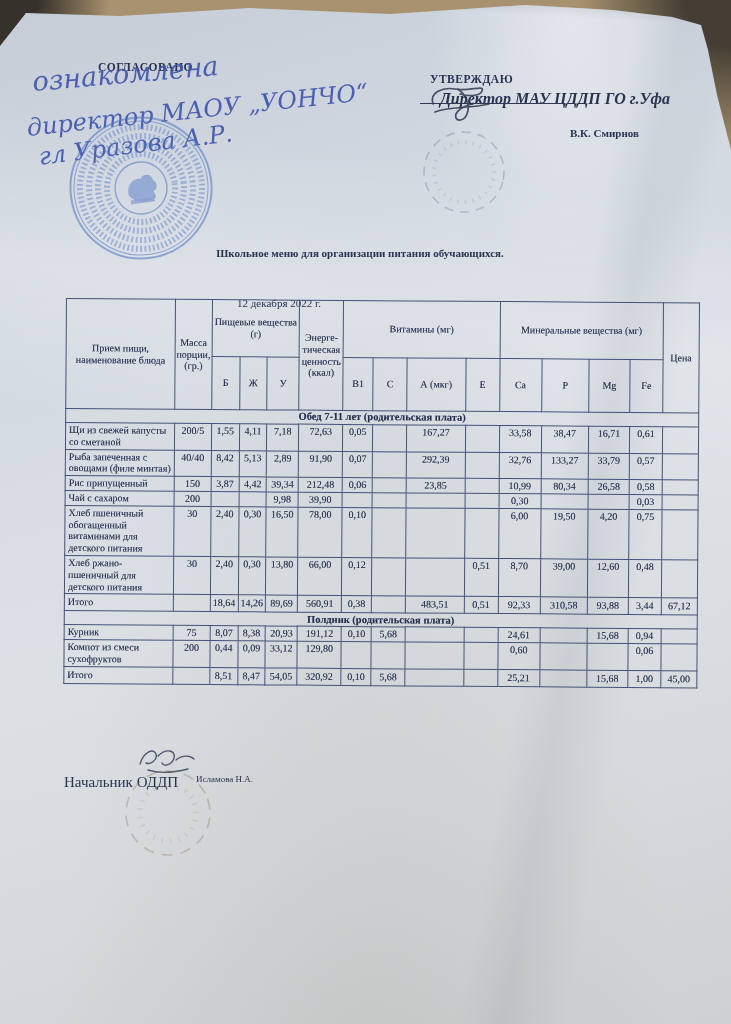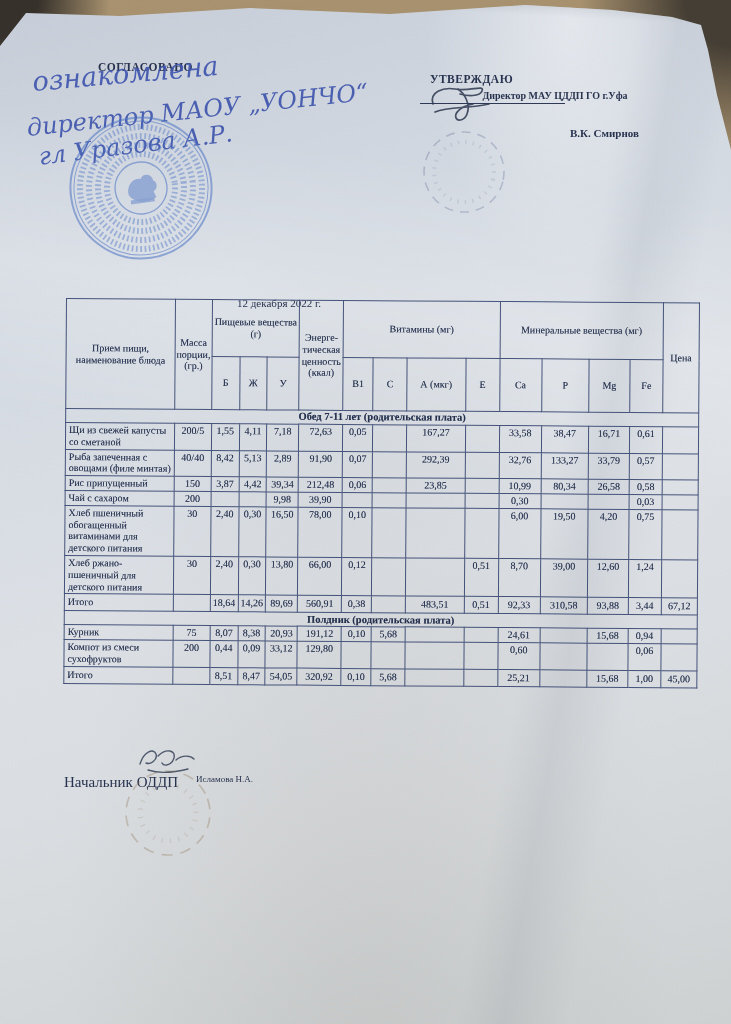--- a/index.html
+++ b/index.html
@@ -73,39 +73,40 @@
       <circle r="52" stroke-width="6" stroke-dasharray="1.8 2.6" opacity="0.8"></circle>
       <circle r="43" stroke-width="6" stroke-dasharray="1.8 2.4" opacity="0.8"></circle>
       <circle r="34" stroke-width="6" stroke-dasharray="1.8 2.5" opacity="0.8"></circle>
       <circle r="26" stroke-width="1.4"></circle>
       <path d="M-13,6 C-15,-3 -7,-12 1,-9 C3,-15 13,-13 13,-6 C17,-4 17,3 12,5 L14,11 C4,16 -7,15 -13,6 Z" fill="#4d74c4" stroke="none" opacity="0.85"></path>
       <rect x="-12" y="11" width="24" height="4" fill="#4d74c4" stroke="none" opacity="0.8"></rect>
     </g>
   </svg>
 
   <div class="txt b" style="left:430px;top:53px;width:250px;text-align:left;font-size:11.5px;letter-spacing:.5px;">УТВЕРЖДАЮ</div>
-  <div class="txt b" style="left:415px;top:70px;width:280px;text-align:center;font-size:10px;">Директор МАУ ЦДДП ГО г.Уфа</div>
+  <div class="txt b" style="left:415px;top:70px;width:280px;text-align:center;font-size:16px;font-style:italic;">Директор МАУ ЦДДП ГО г.Уфа</div>
 
   <svg class="sig" style="left:425px;top:82px;" width="82" height="44" viewBox="0 0 82 44">
     <g stroke="#2d3850" stroke-width="1.7" fill="none" stroke-linecap="round" opacity="0.85">
       <path d="M8,22 C4,10 18,5 30,7 C44,10 60,2 57,9 C55,15 42,14 35,12"></path>
       <path d="M33,7 C39,11 46,22 42,32 C40,38 33,40 31,36 C29,31 36,24 48,22"></path>
       <path d="M10,30 C24,24 44,27 64,22"></path>
     </g>
   </svg>
   <div class="uline" style="left:420px;top:103px;width:145px;"></div>
   <div class="txt b" style="left:570px;top:107px;font-size:11px;">В.К. Смирнов</div>
 
   <svg class="stamp" style="left:418px;top:126px;" width="92" height="92" viewBox="-46 -46 92 92">
     <g stroke="#5a6690" fill="none" opacity="0.30" transform="rotate(14)">
       <circle r="40" stroke-width="1.6" stroke-dasharray="9 7"></circle>
       <circle r="30" stroke-width="4" stroke-dasharray="1.5 6" opacity="0.5"></circle>
     </g>
   </svg>
 
+  <div class="txt b" style="left:180px;top:227px;width:360px;text-align:center;font-size:11px;">Школьное меню для организации питания обучающихся.</div>
   <div class="txt" style="left:237px;top:277px;font-size:11px;">12 декабря 2022 г.</div>
 
   <table class="menu">
     <colgroup>
       <col style="width:106px">
         <col style="width:36px">
       <col style="width:27px">
         <col style="width:27px">
         <col style="width:31px">
       <col style="width:43px">
@@ -239,21 +240,21 @@
           <td>0,30</td>
           <td>13,80</td>
           <td>66,00</td>
           <td>0,12</td>
           <td></td>
           <td></td>
           <td>0,51</td>
           <td>8,70</td>
           <td>39,00</td>
           <td>12,60</td>
-          <td>1,24</td>
+          <td>0,48</td>
           <td></td>
         </tr>
         <tr class="total-row">
           <td class="name-cell">Итого</td>
           <td></td>
           <td>18,64</td>
           <td>14,26</td>
           <td>89,69</td>
           <td>560,91</td>
           <td>0,38</td>

